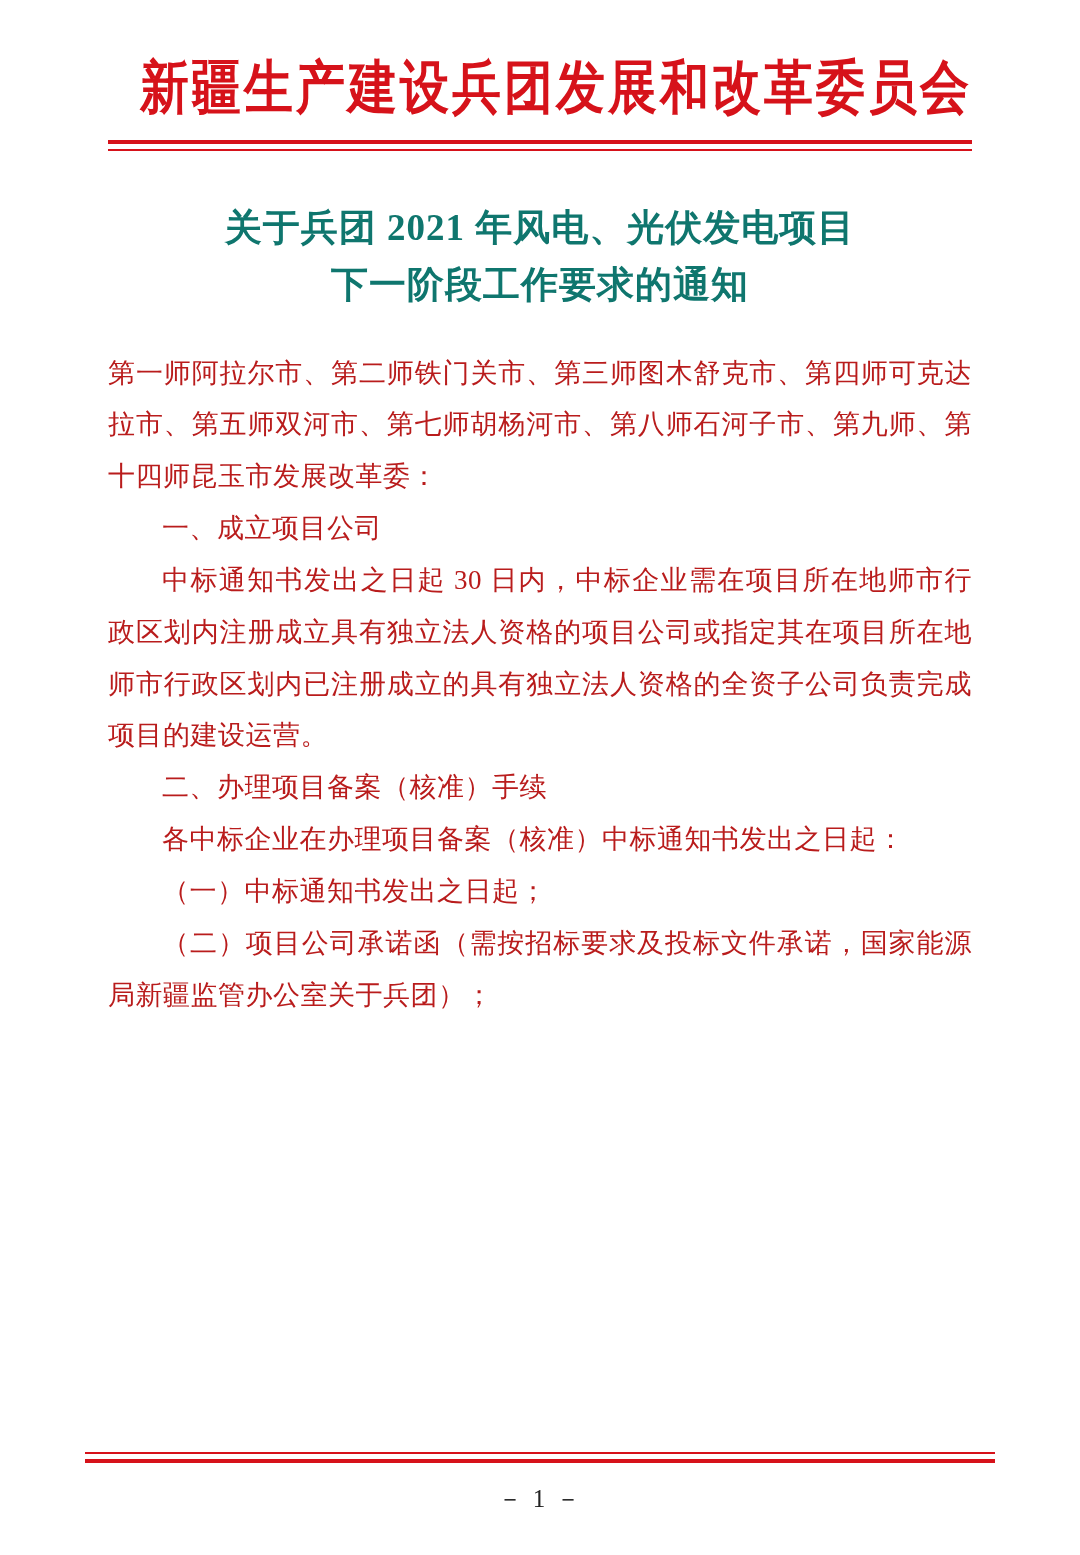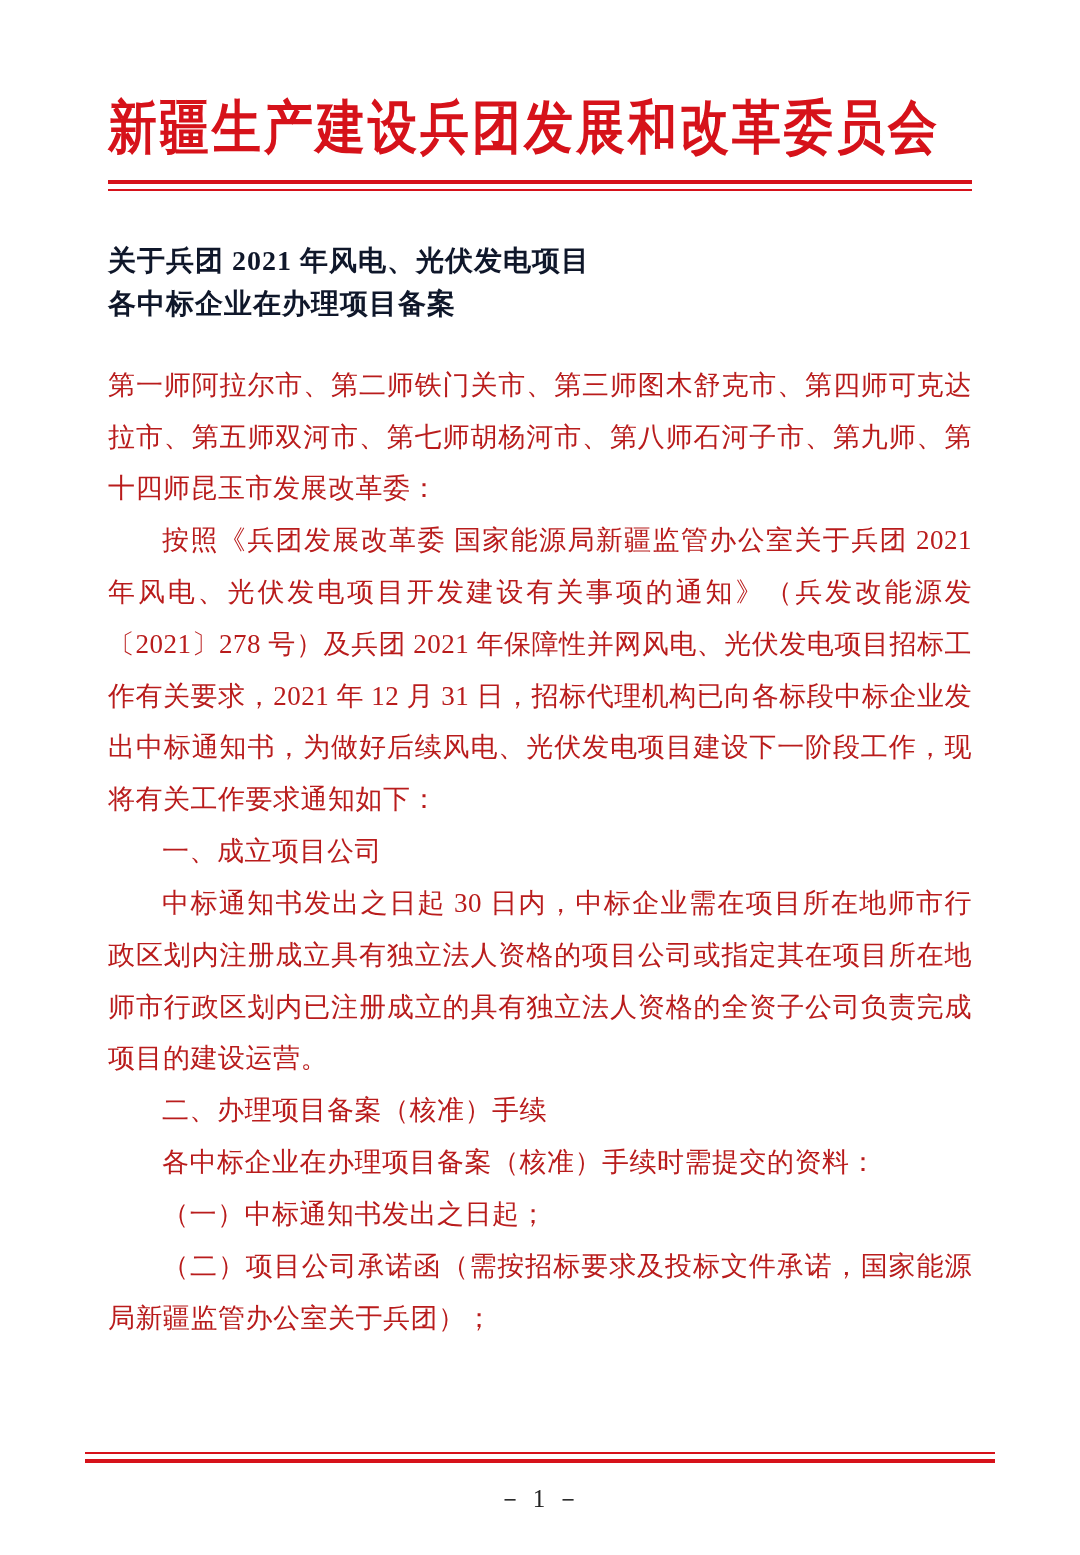--- a/index.html
+++ b/index.html
@@ -18,22 +18,22 @@
   .page {
     position: relative;
     width: 1080px;
     height: 1555px;
     box-sizing: border-box;
     padding: 0 108px;
   }
 
   
   .masthead {
-    padding-top: 96px;
-    text-align: left;
+    padding-top: 56px;
+    text-align: right;
   }
   .masthead-title {
     color: #d6121a;
     font-family: "Liberation Serif", "DejaVu Serif", serif;
     font-weight: bold;
     font-size: 49px;
     letter-spacing: 3px;
     line-height: 1.1;
     white-space: nowrap;
     transform: scaleY(1.18);
@@ -48,25 +48,26 @@
   }
   .rule-thin {
     height: 2px;
     background: #d6121a;
     margin-top: 5px;
   }
 
   
   .doc-title {
     margin-top: 48px;
+    text-align: center;
     font-weight: bold;
-    font-size: 28px;
+    font-size: 37px;
     line-height: 1.55;
     letter-spacing: 1px;
-    color: #0f172a;
+    color: #0f766e;
   }
   .doc-title .line {
     display: block;
     white-space: nowrap;
   }
 
   
   .body-text {
     margin-top: 34px;
     font-size: 27px;
@@ -122,30 +123,29 @@
   <div class="masthead">
     <div class="masthead-title">新疆生产建设兵团发展和改革委员会</div>
     <div class="masthead-rules">
       <div class="rule-thick"></div>
       <div class="rule-thin"></div>
     </div>
   </div>
 
   <div class="doc-title">
     <span class="line">关于兵团 2021 年风电、光伏发电项目</span>
-    <span class="line">各中标企业在办理项目备案</span>
+    <span class="line">下一阶段工作要求的通知</span>
   </div>
 
   <div class="body-text">
     <p class="p">第一师阿拉尔市、第二师铁门关市、第三师图木舒克市、第四师可克达拉市、第五师双河市、第七师胡杨河市、第八师石河子市、第九师、第十四师昆玉市发展改革委：</p>
-    <p class="p indent">按照《兵团发展改革委 国家能源局新疆监管办公室关于兵团 2021 年风电、光伏发电项目开发建设有关事项的通知》（兵发改能源发〔2021〕278 号）及兵团 2021 年保障性并网风电、光伏发电项目招标工作有关要求，2021 年 12 月 31 日，招标代理机构已向各标段中标企业发出中标通知书，为做好后续风电、光伏发电项目建设下一阶段工作，现将有关工作要求通知如下：</p>
     <p class="p heading">一、成立项目公司</p>
     <p class="p indent">中标通知书发出之日起 30 日内，中标企业需在项目所在地师市行政区划内注册成立具有独立法人资格的项目公司或指定其在项目所在地师市行政区划内已注册成立的具有独立法人资格的全资子公司负责完成项目的建设运营。</p>
     <p class="p heading">二、办理项目备案（核准）手续</p>
-    <p class="p indent">各中标企业在办理项目备案（核准）手续时需提交的资料：</p>
+    <p class="p indent">各中标企业在办理项目备案（核准）中标通知书发出之日起：</p>
     <p class="p indent">（一）中标通知书发出之日起；</p>
     <p class="p indent">（二）项目公司承诺函（需按招标要求及投标文件承诺，国家能源局新疆监管办公室关于兵团）；</p>
   </div>
 
   <div class="footer-rules">
     <div class="rule-thin2"></div>
     <div class="rule-thick2"></div>
   </div>
 
   <div class="page-number">－ 1 －</div>

